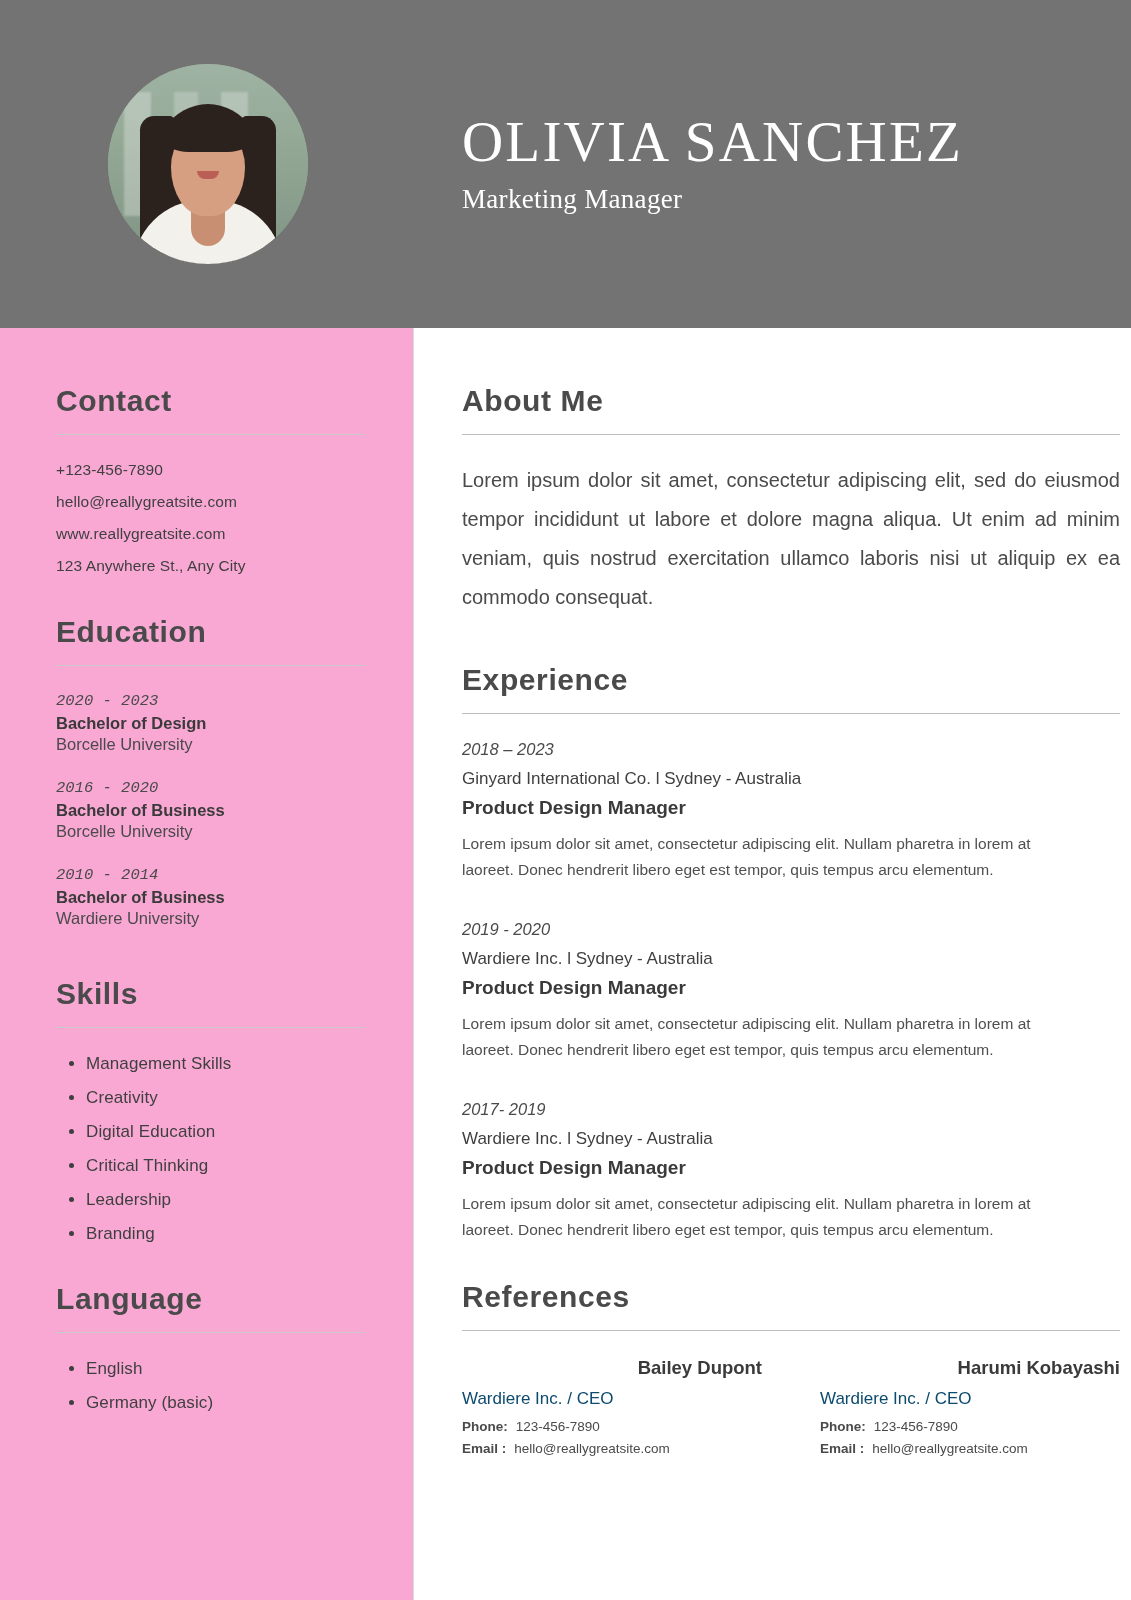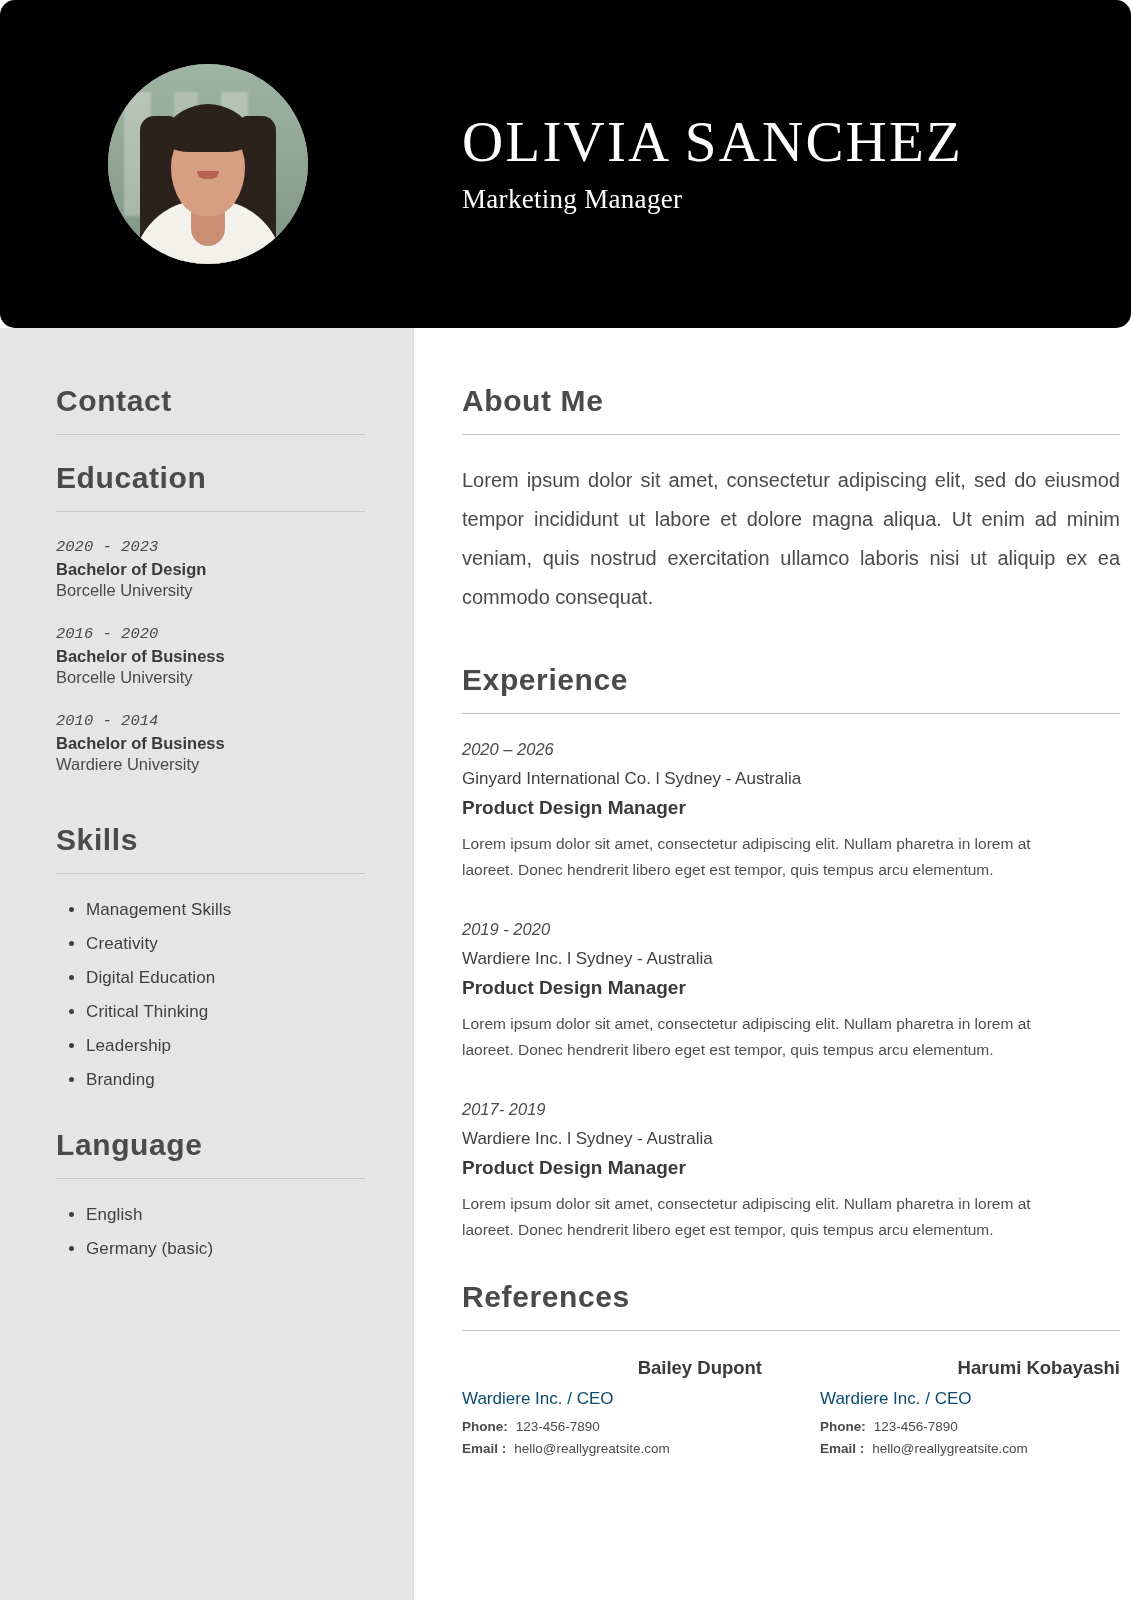--- a/index.html
+++ b/index.html
@@ -9,25 +9,24 @@
     height: 1600px;
     font-family: "Liberation Sans", sans-serif;
     background: #ffffff;
     color: #3c3c3c;
     overflow: hidden;
   }
 
   
   .header {
     height: 328px;
-    background: #000000;
+    background: #737373;
     display: flex;
     align-items: center;
     padding-left: 108px;
-    border-radius: 15px;
   }
   .avatar {
     width: 200px;
     height: 200px;
     border-radius: 50%;
     overflow: hidden;
     flex: 0 0 auto;
     position: relative;
     background: #8fa38f;
   }
@@ -154,21 +153,21 @@
     margin: 0;
     font-weight: 400;
   }
 
   
   .body-wrap { display: flex; height: calc(1600px - 328px); }
   .left {
     width: 414px;
     flex: 0 0 414px;
     padding: 56px 48px 0 56px;
-    background: #e5e5e5;
+    background: #f9a8d4;
     border-right: 1px solid #dcdcdc;
   }
   .right {
     flex: 1 1 auto;
     padding: 56px 82px 0 48px;
   }
 
   h2.sec {
     font-size: 30px;
     font-weight: 700;
@@ -292,20 +291,26 @@
     <p class="role">Marketing Manager</p>
   </div>
 </div>
 
 <div class="body-wrap">
 
   <aside class="left">
 
     <h2 class="sec">Contact</h2>
     <div class="rule"></div>
+    <ul class="contact-list">
+      <li>+123-456-7890</li>
+      <li>hello@reallygreatsite.com</li>
+      <li>www.reallygreatsite.com</li>
+      <li>123 Anywhere St., Any City</li>
+    </ul>
 
     <h2 class="sec">Education</h2>
     <div class="rule"></div>
 
     <div class="edu-item">
       <div class="edu-years">2020 - 2023</div>
       <div class="edu-degree">Bachelor of Design</div>
       <div class="edu-school">Borcelle University</div>
     </div>
     <div class="edu-item">
@@ -345,21 +350,21 @@
   <main class="right">
 
     <h2 class="sec">About Me</h2>
     <div class="rule wide"></div>
     <p class="about-text">Lorem ipsum dolor sit amet, consectetur adipiscing elit, sed do eiusmod tempor incididunt ut labore et dolore magna aliqua. Ut enim ad minim veniam, quis nostrud exercitation ullamco laboris nisi ut aliquip ex ea commodo consequat.</p>
 
     <h2 class="sec">Experience</h2>
     <div class="rule wide"></div>
 
     <div class="exp-item">
-      <div class="exp-years">2020 – 2026</div>
+      <div class="exp-years">2018 – 2023</div>
       <div class="exp-company">Ginyard International Co.  l Sydney - Australia</div>
       <div class="exp-title">Product Design Manager</div>
       <p class="exp-desc">Lorem ipsum dolor sit amet, consectetur adipiscing elit. Nullam pharetra in lorem at laoreet. Donec hendrerit libero eget est tempor, quis tempus arcu elementum.</p>
     </div>
 
     <div class="exp-item">
       <div class="exp-years">2019 - 2020</div>
       <div class="exp-company">Wardiere Inc. l Sydney - Australia</div>
       <div class="exp-title">Product Design Manager</div>
       <p class="exp-desc">Lorem ipsum dolor sit amet, consectetur adipiscing elit. Nullam pharetra in lorem at laoreet. Donec hendrerit libero eget est tempor, quis tempus arcu elementum.</p>

